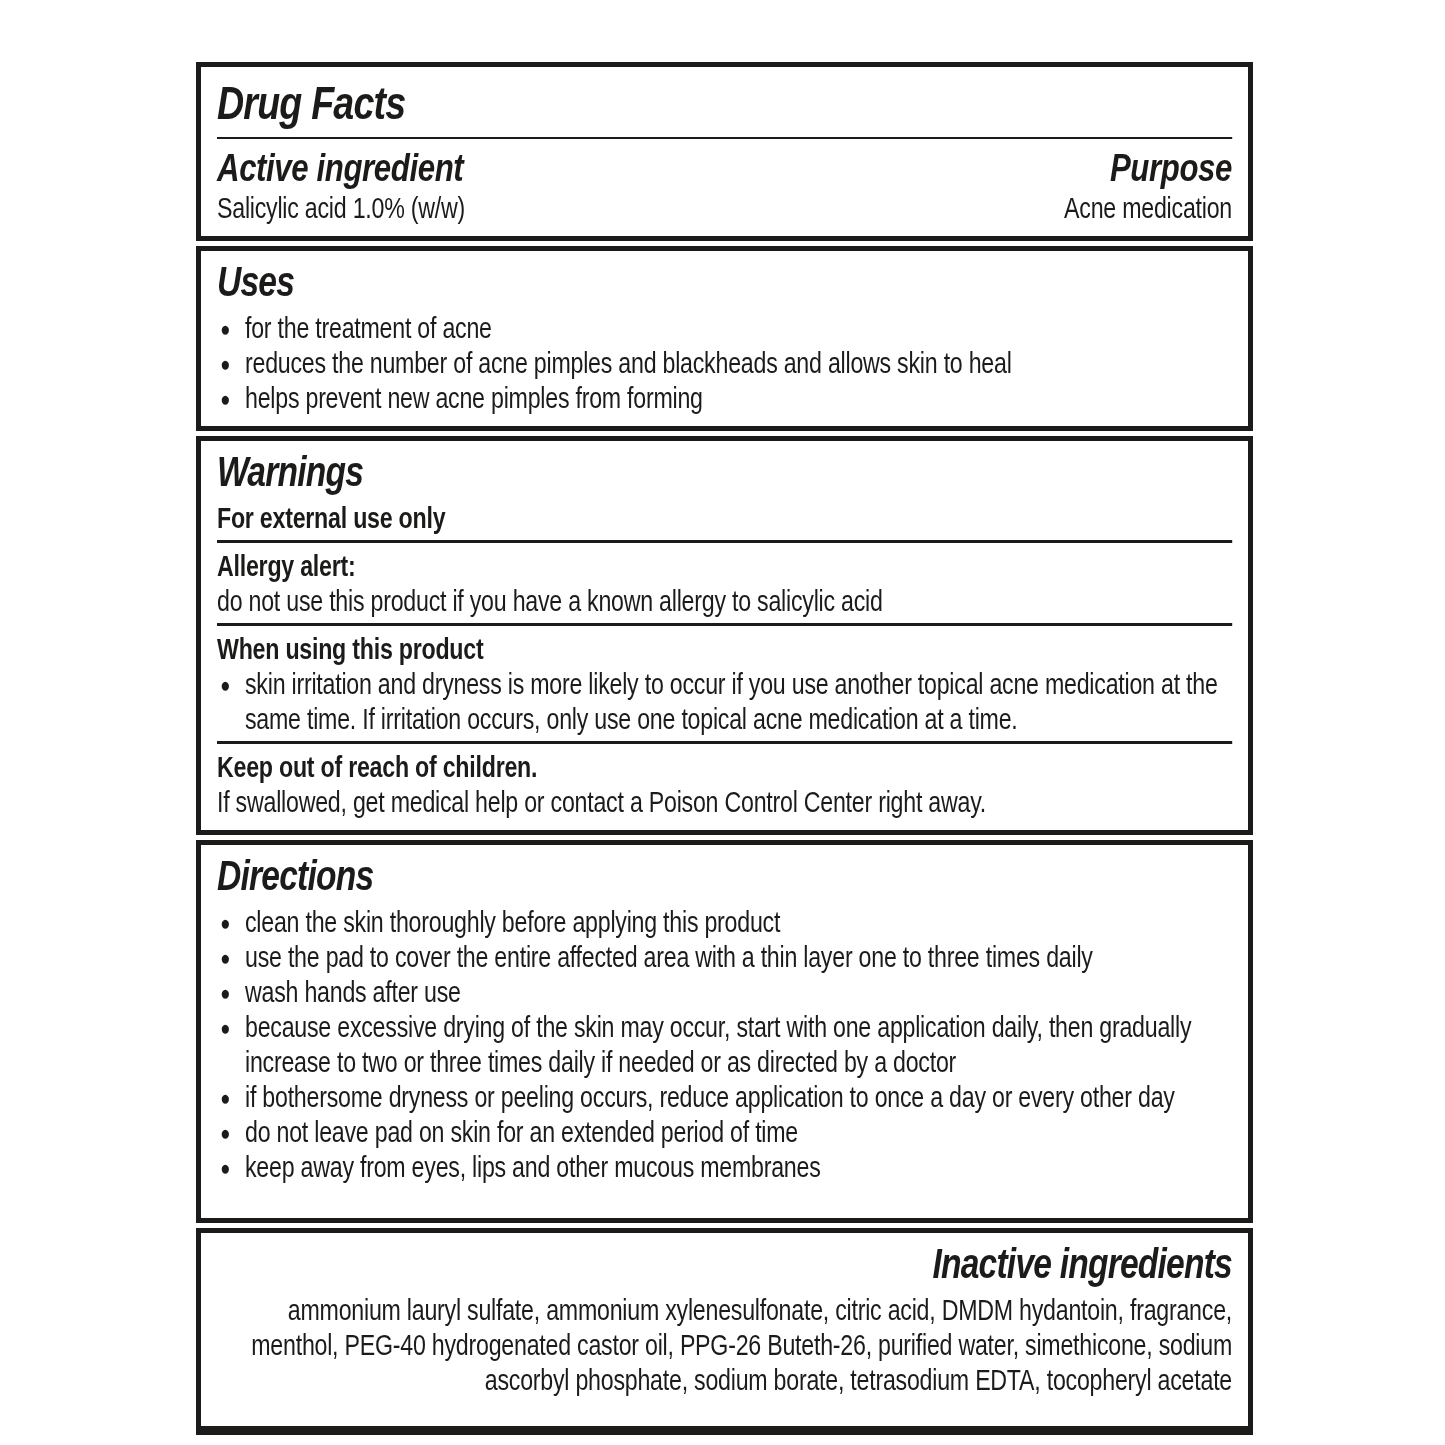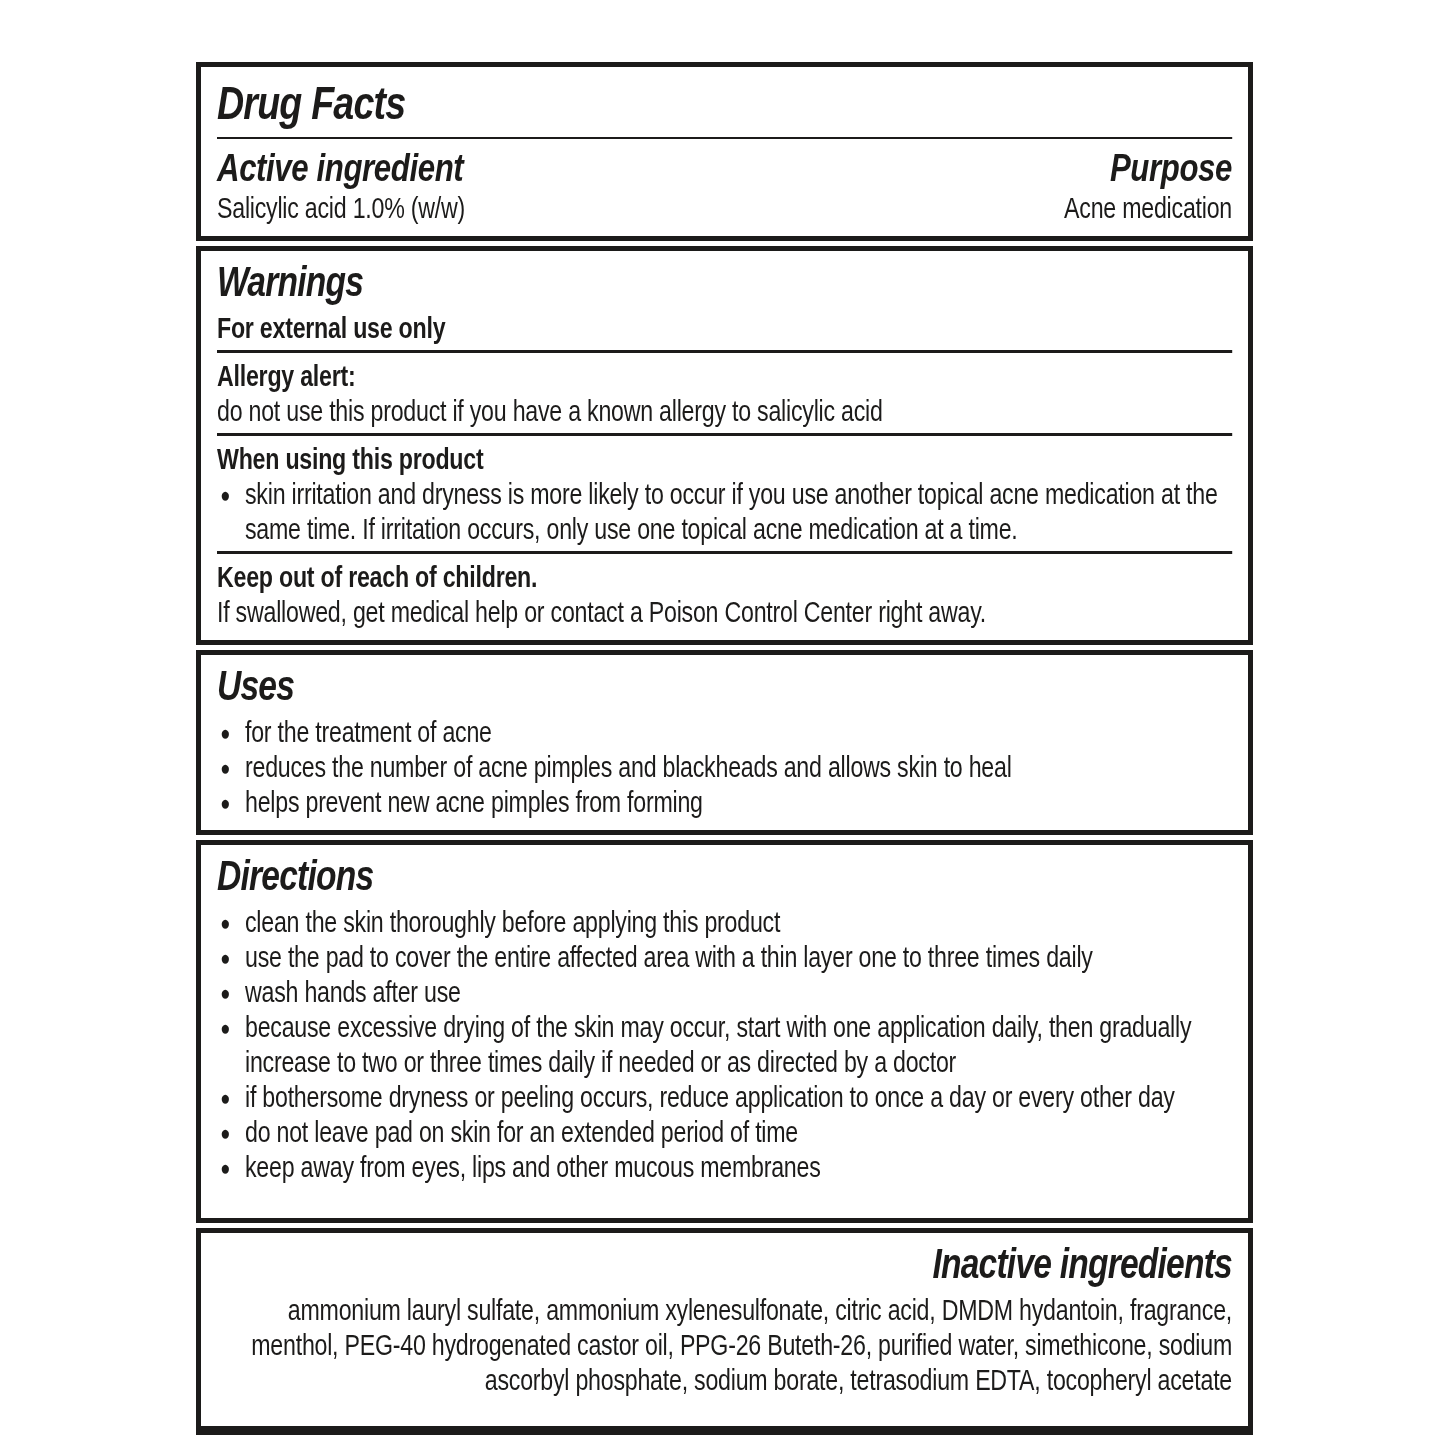--- a/index.html
+++ b/index.html
@@ -110,46 +110,46 @@
         <span class="col-head">Active ingredient</span>
         <span class="col-head right-align">Purpose</span>
       </div>
       <div class="two-col body-text">
         <span>Salicylic acid 1.0% (w/w)</span>
         <span class="right-align">Acne medication</span>
       </div>
     </div>
   </section>
 
+  <section class="box" style="min-height:158px">
+    <div class="condense">
+      <div class="section-head">Uses</div>
+      <div class="body-text">
+        <div class="bullet-item">for the treatment of acne</div>
+        <div class="bullet-item">reduces the number of acne pimples and blackheads and allows skin to heal</div>
+        <div class="bullet-item">helps prevent new acne pimples from forming</div>
+      </div>
+    </div>
+  </section>
+
   <section class="box" style="min-height:395px">
     <div class="condense">
       <div class="section-head">Warnings</div>
       <div class="body-text subhead">For external use only</div>
       <hr class="thin-rule">
       <div class="body-text subhead">Allergy alert:</div>
       <div class="body-text">do not use this product if you have a known allergy to salicylic acid</div>
       <hr class="thin-rule">
       <div class="body-text subhead">When using this product</div>
       <div class="body-text">
         <div class="bullet-item">skin irritation and dryness is more likely to occur if you use another topical acne medication at the same time.  If irritation occurs, only use one topical acne medication at a time.</div>
       </div>
       <hr class="thin-rule">
       <div class="body-text subhead">Keep out of reach of children.</div>
       <div class="body-text">If swallowed, get medical help or contact a Poison Control Center right away.</div>
-    </div>
-  </section>
-
-  <section class="box" style="min-height:158px">
-    <div class="condense">
-      <div class="section-head">Uses</div>
-      <div class="body-text">
-        <div class="bullet-item">for the treatment of acne</div>
-        <div class="bullet-item">reduces the number of acne pimples and blackheads and allows skin to heal</div>
-        <div class="bullet-item">helps prevent new acne pimples from forming</div>
-      </div>
     </div>
   </section>
 
   <section class="box" style="min-height:383px">
     <div class="condense">
       <div class="section-head">Directions</div>
       <div class="body-text">
         <div class="bullet-item">clean the skin thoroughly before applying this product</div>
         <div class="bullet-item">use the pad to cover the entire affected area with a thin layer one to three times daily</div>
         <div class="bullet-item">wash hands after use</div>

